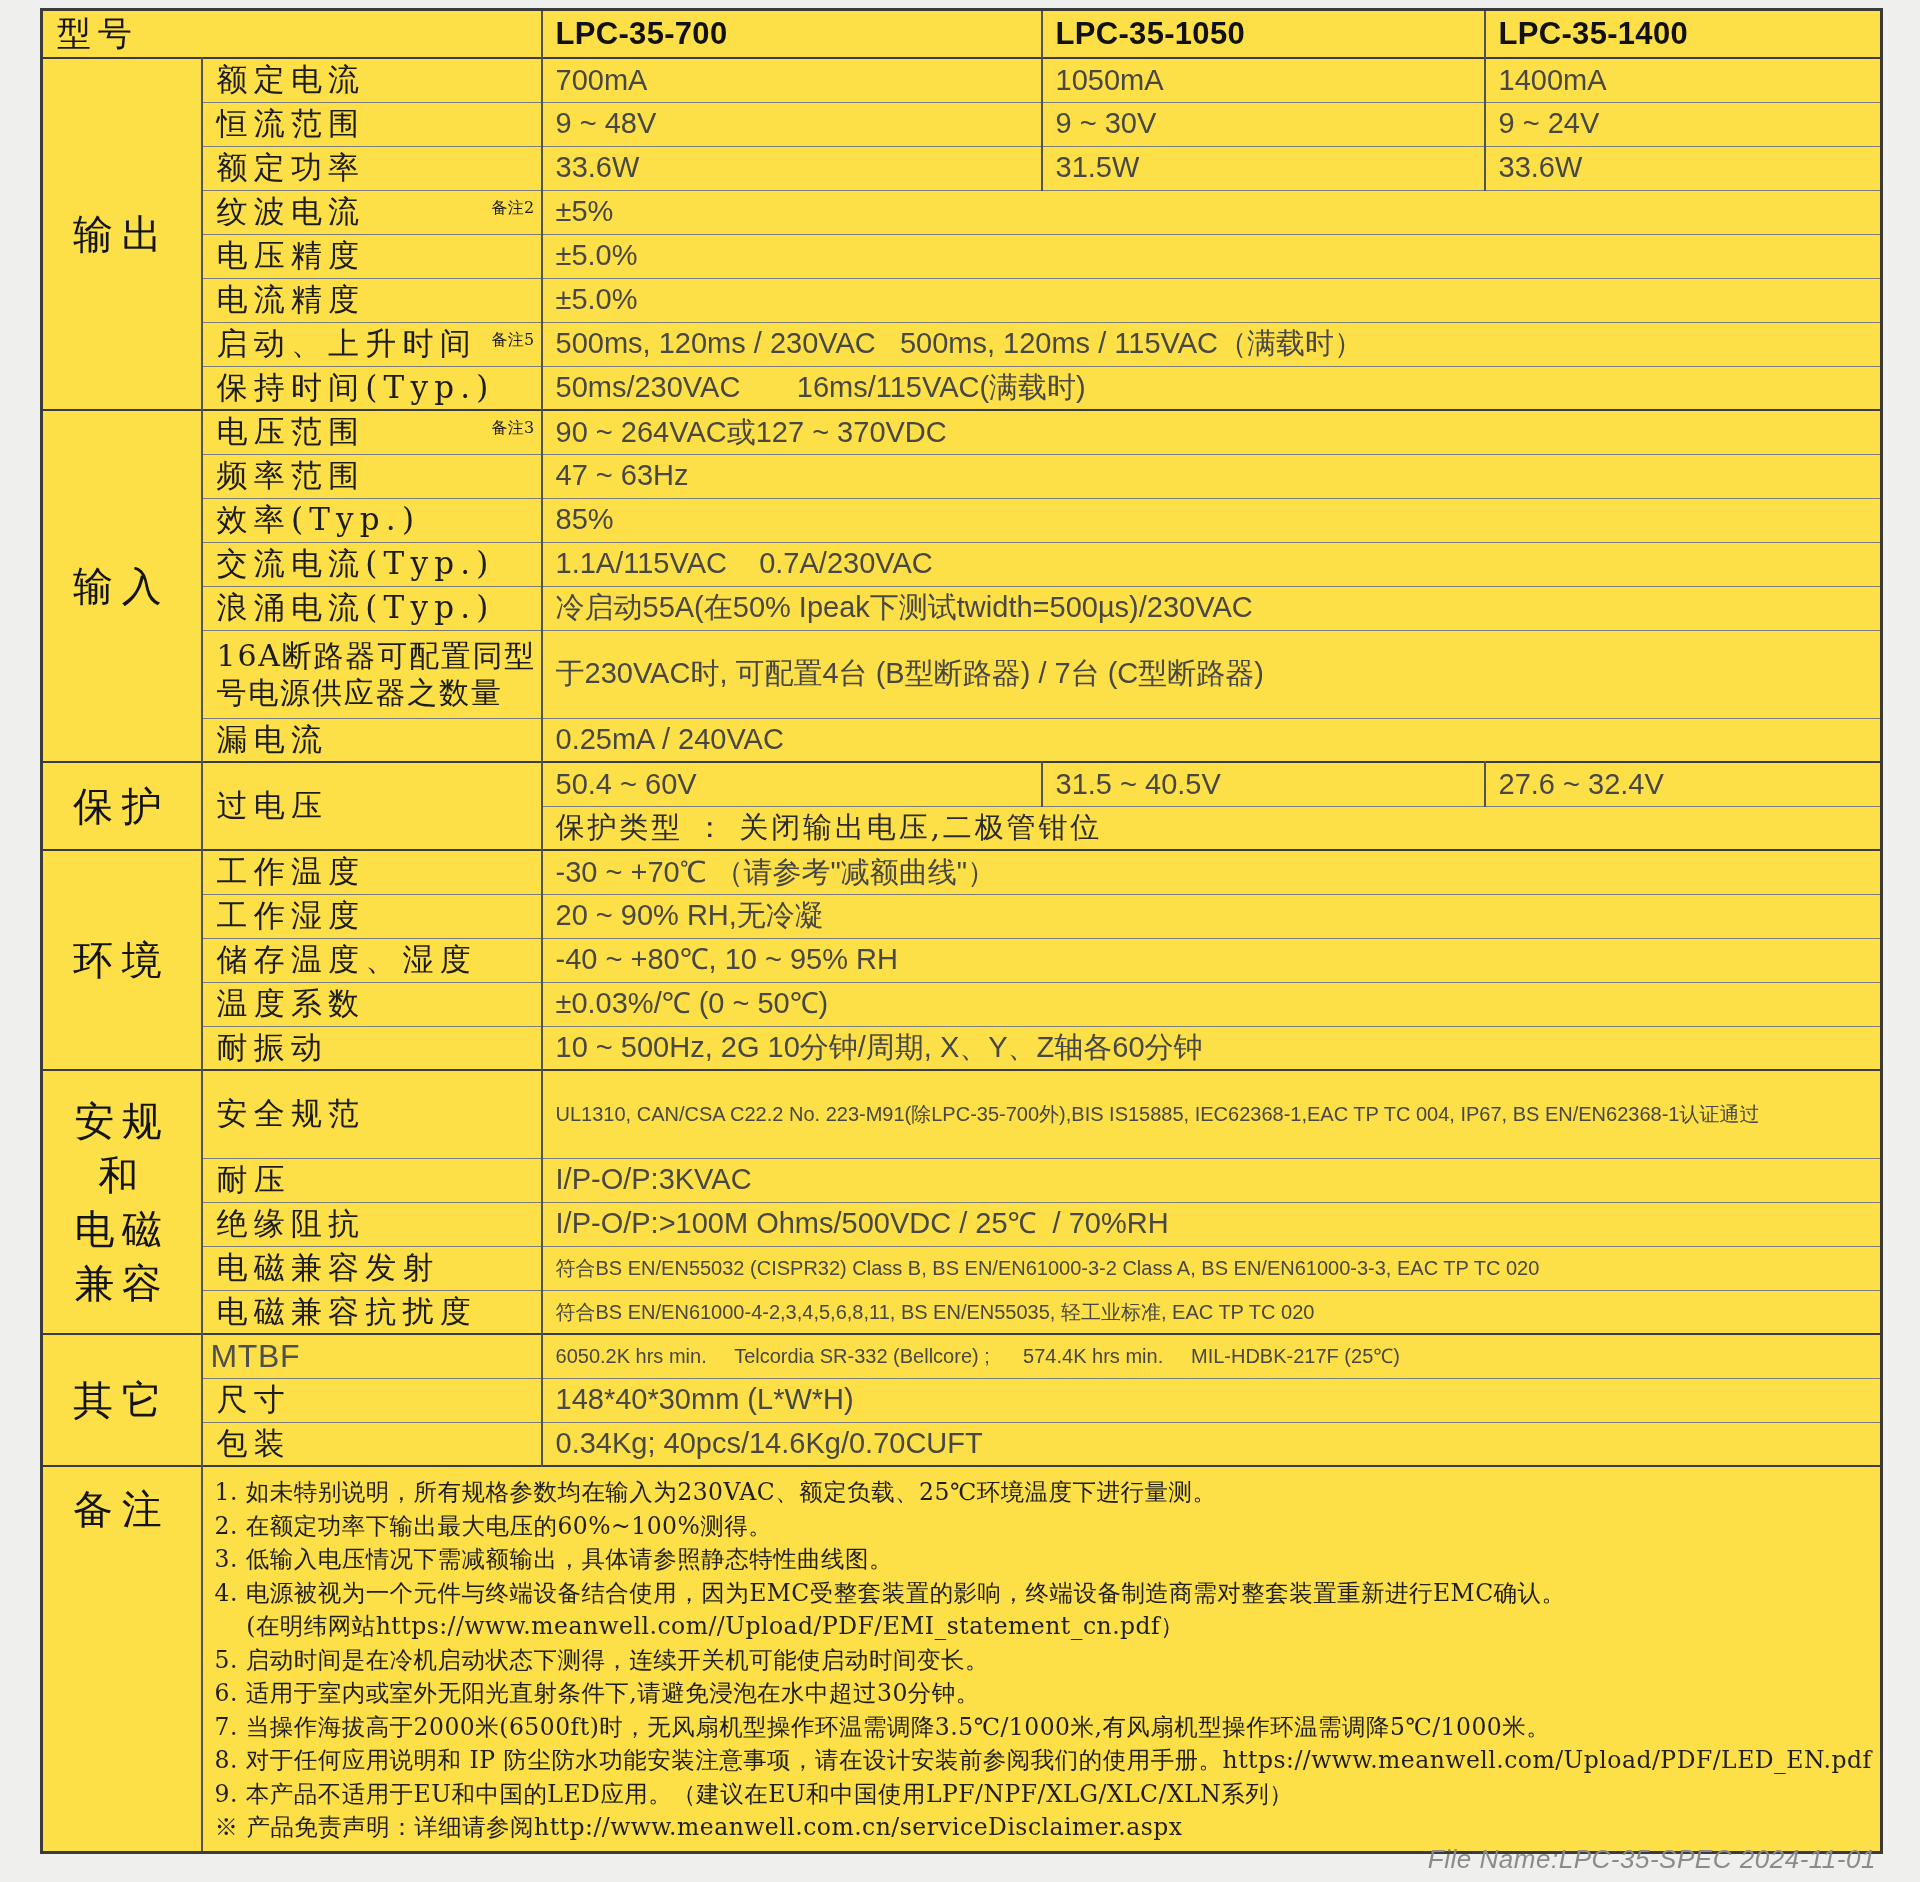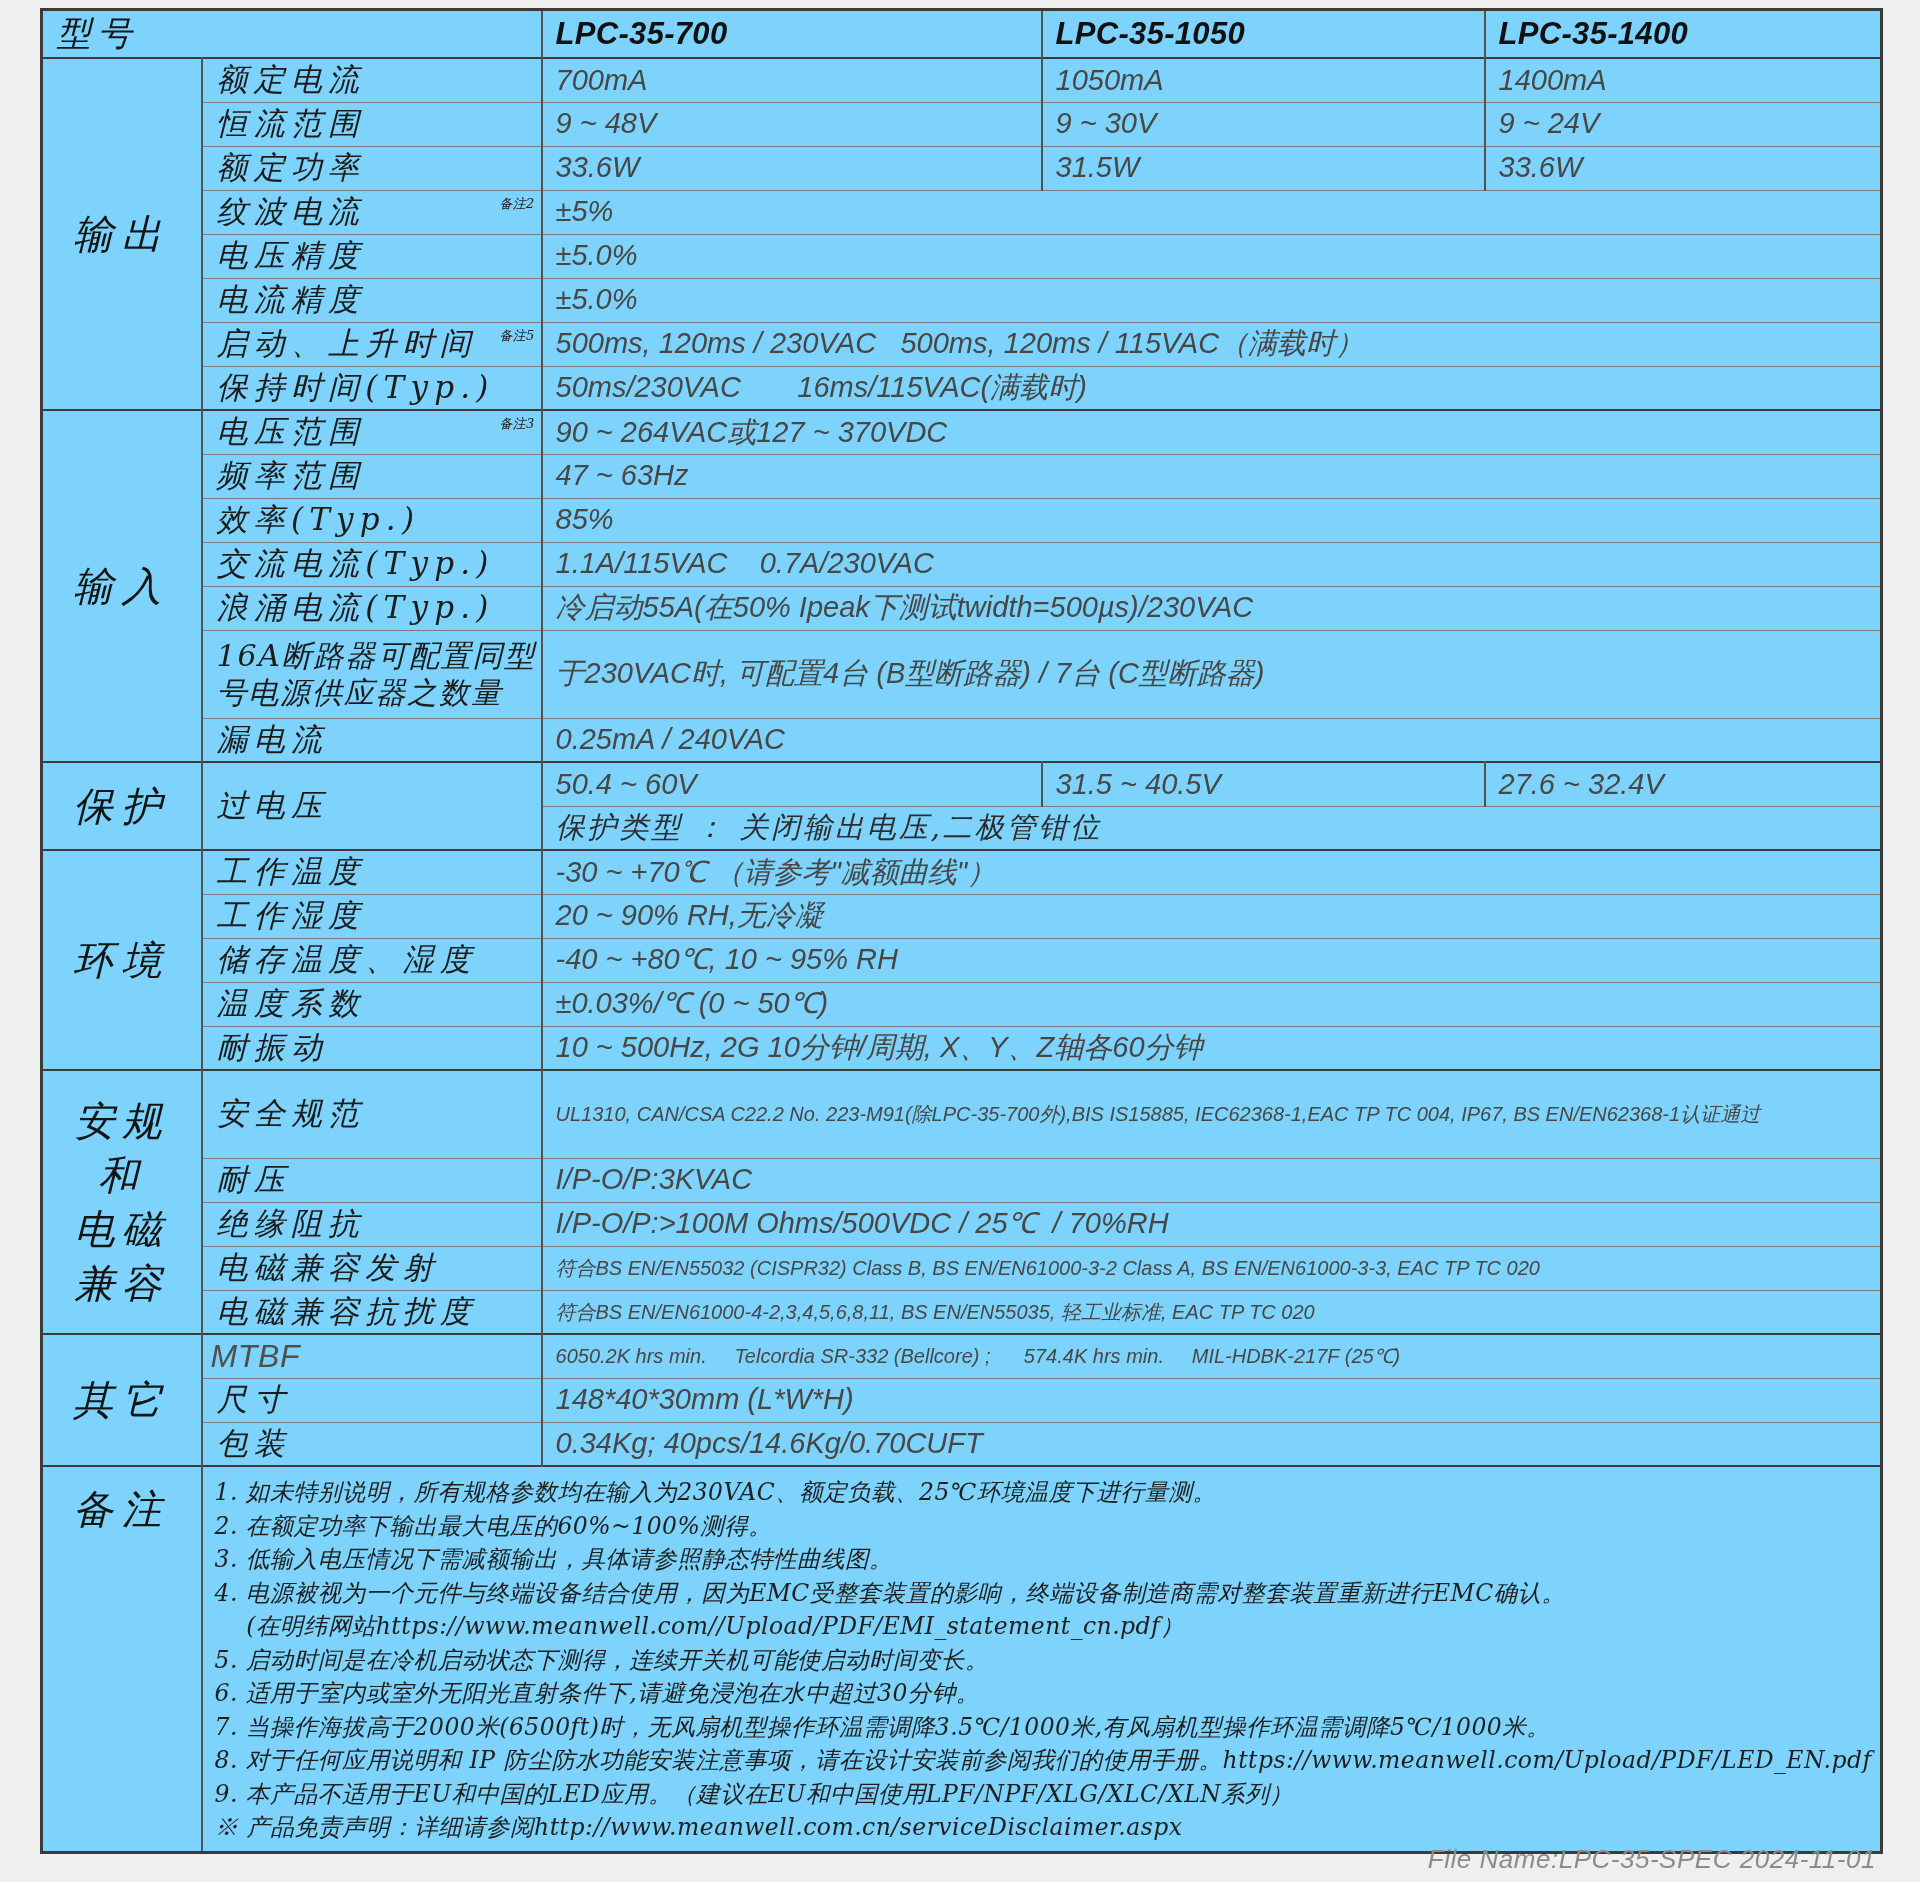--- a/index.html
+++ b/index.html
@@ -9,22 +9,21 @@
     position:relative;
     overflow:hidden;
     font-family:"Liberation Sans",sans-serif;
   }
   table.spec{
     position:absolute;left:40px;top:8px;
     width:1840px;
     border-collapse:collapse;
     table-layout:fixed;
     border:3px solid #3b3b3b;
-    background:#7dd3fc;
-    font-style:italic;
+    background:#fde047;
   }
   td{
     border:1.5px solid #7b7b79;
     border-left:2px solid #525250;
     border-right:2px solid #525250;
     padding:0;
     vertical-align:middle;
     overflow:hidden;
   }
   tr.sec-top > td{border-top:2.5px solid #3b3b3b;}
@@ -44,23 +43,23 @@
     position:relative;
     font-family:"DejaVu Serif",serif;
     font-size:31px;color:#1c1c1c;
     letter-spacing:0.2em;
     padding-left:14px;
     line-height:1.15;
   }
   td.label.tight{letter-spacing:0.06em;font-size:30px;line-height:1.25;padding-right:0;}
   td.label.latin{font-family:"Liberation Sans",sans-serif;color:#4f4f4d;letter-spacing:0.02em;font-size:32px;padding-left:8px;}
   .note-tag{
-    position:absolute;right:6px;bottom:22px;
-    font-family:"DejaVu Serif",serif;
-    font-size:13px;color:#1c1c1c;letter-spacing:0.02em;
+    position:absolute;right:6px;bottom:16px;
+    font-family:"DejaVu Serif",serif;
+    font-size:16px;color:#1c1c1c;letter-spacing:0.02em;
   }
   td.model{
     font-family:"Liberation Sans",sans-serif;
     font-weight:bold;font-size:31px;color:#111;
     padding-left:13px;letter-spacing:0.01em;
   }
   td.mtitle{
     font-family:"DejaVu Serif",serif;
     font-size:34px;color:#141414;letter-spacing:0.2em;
     padding-left:14px;

